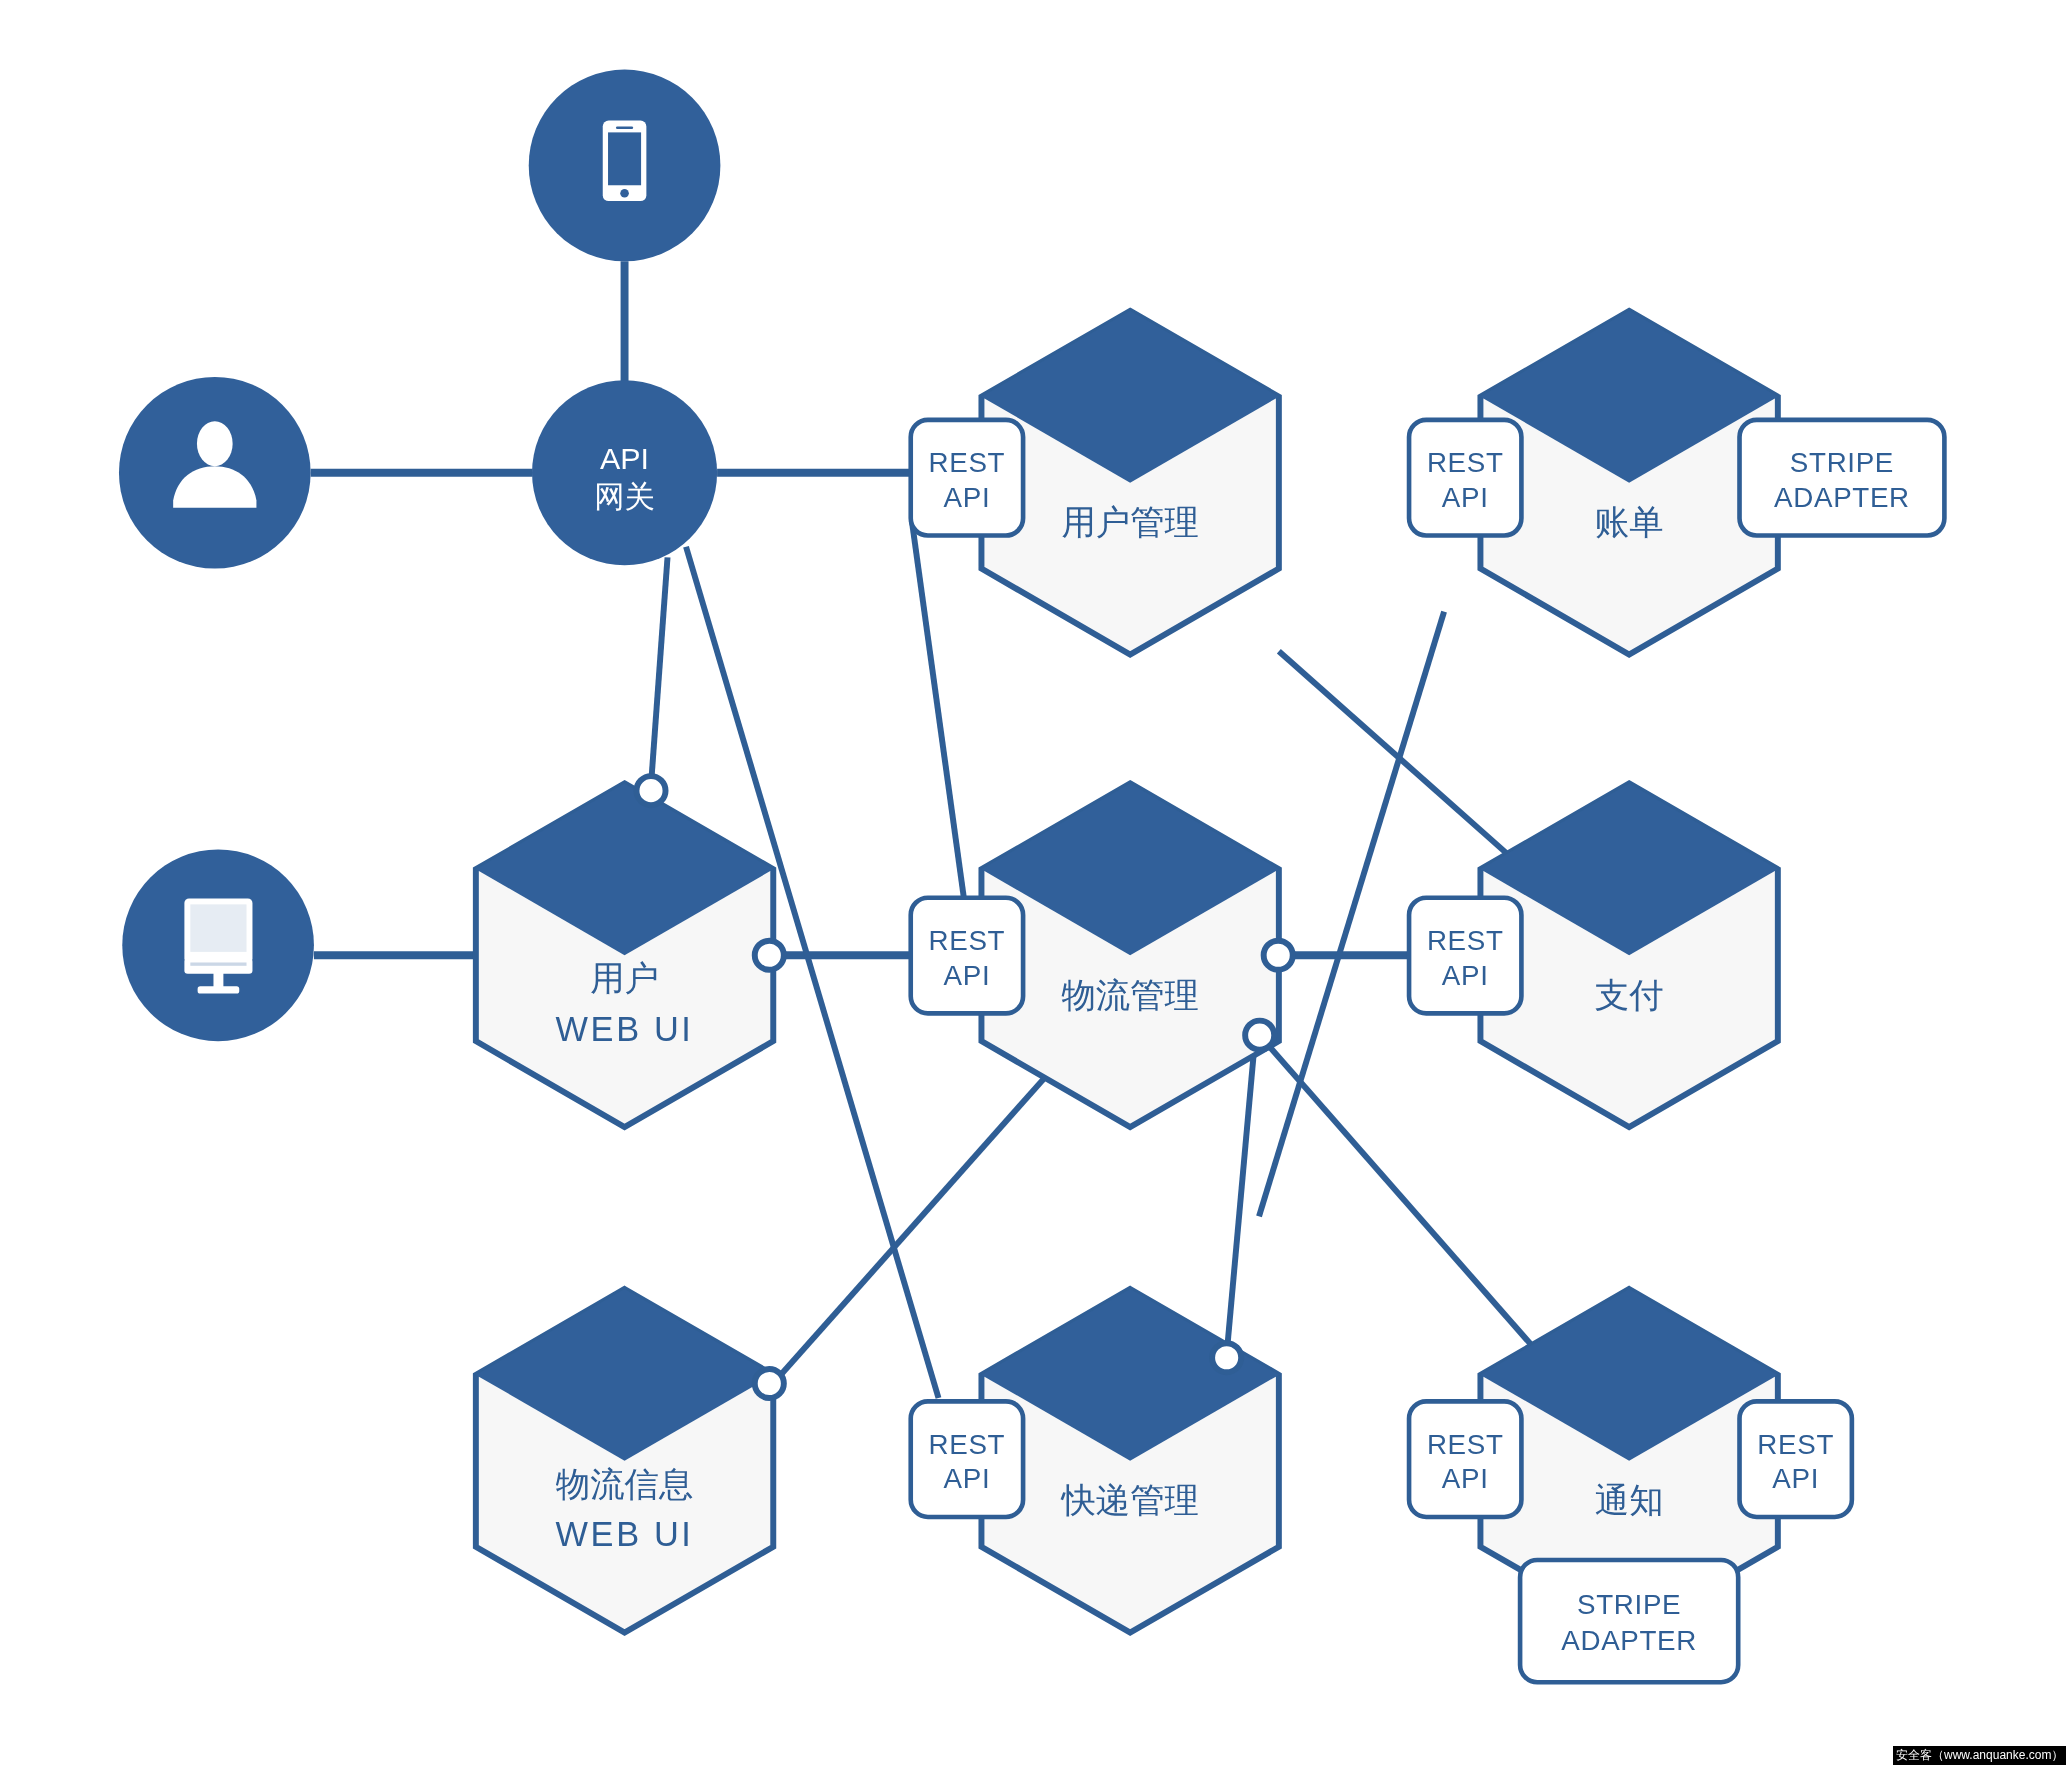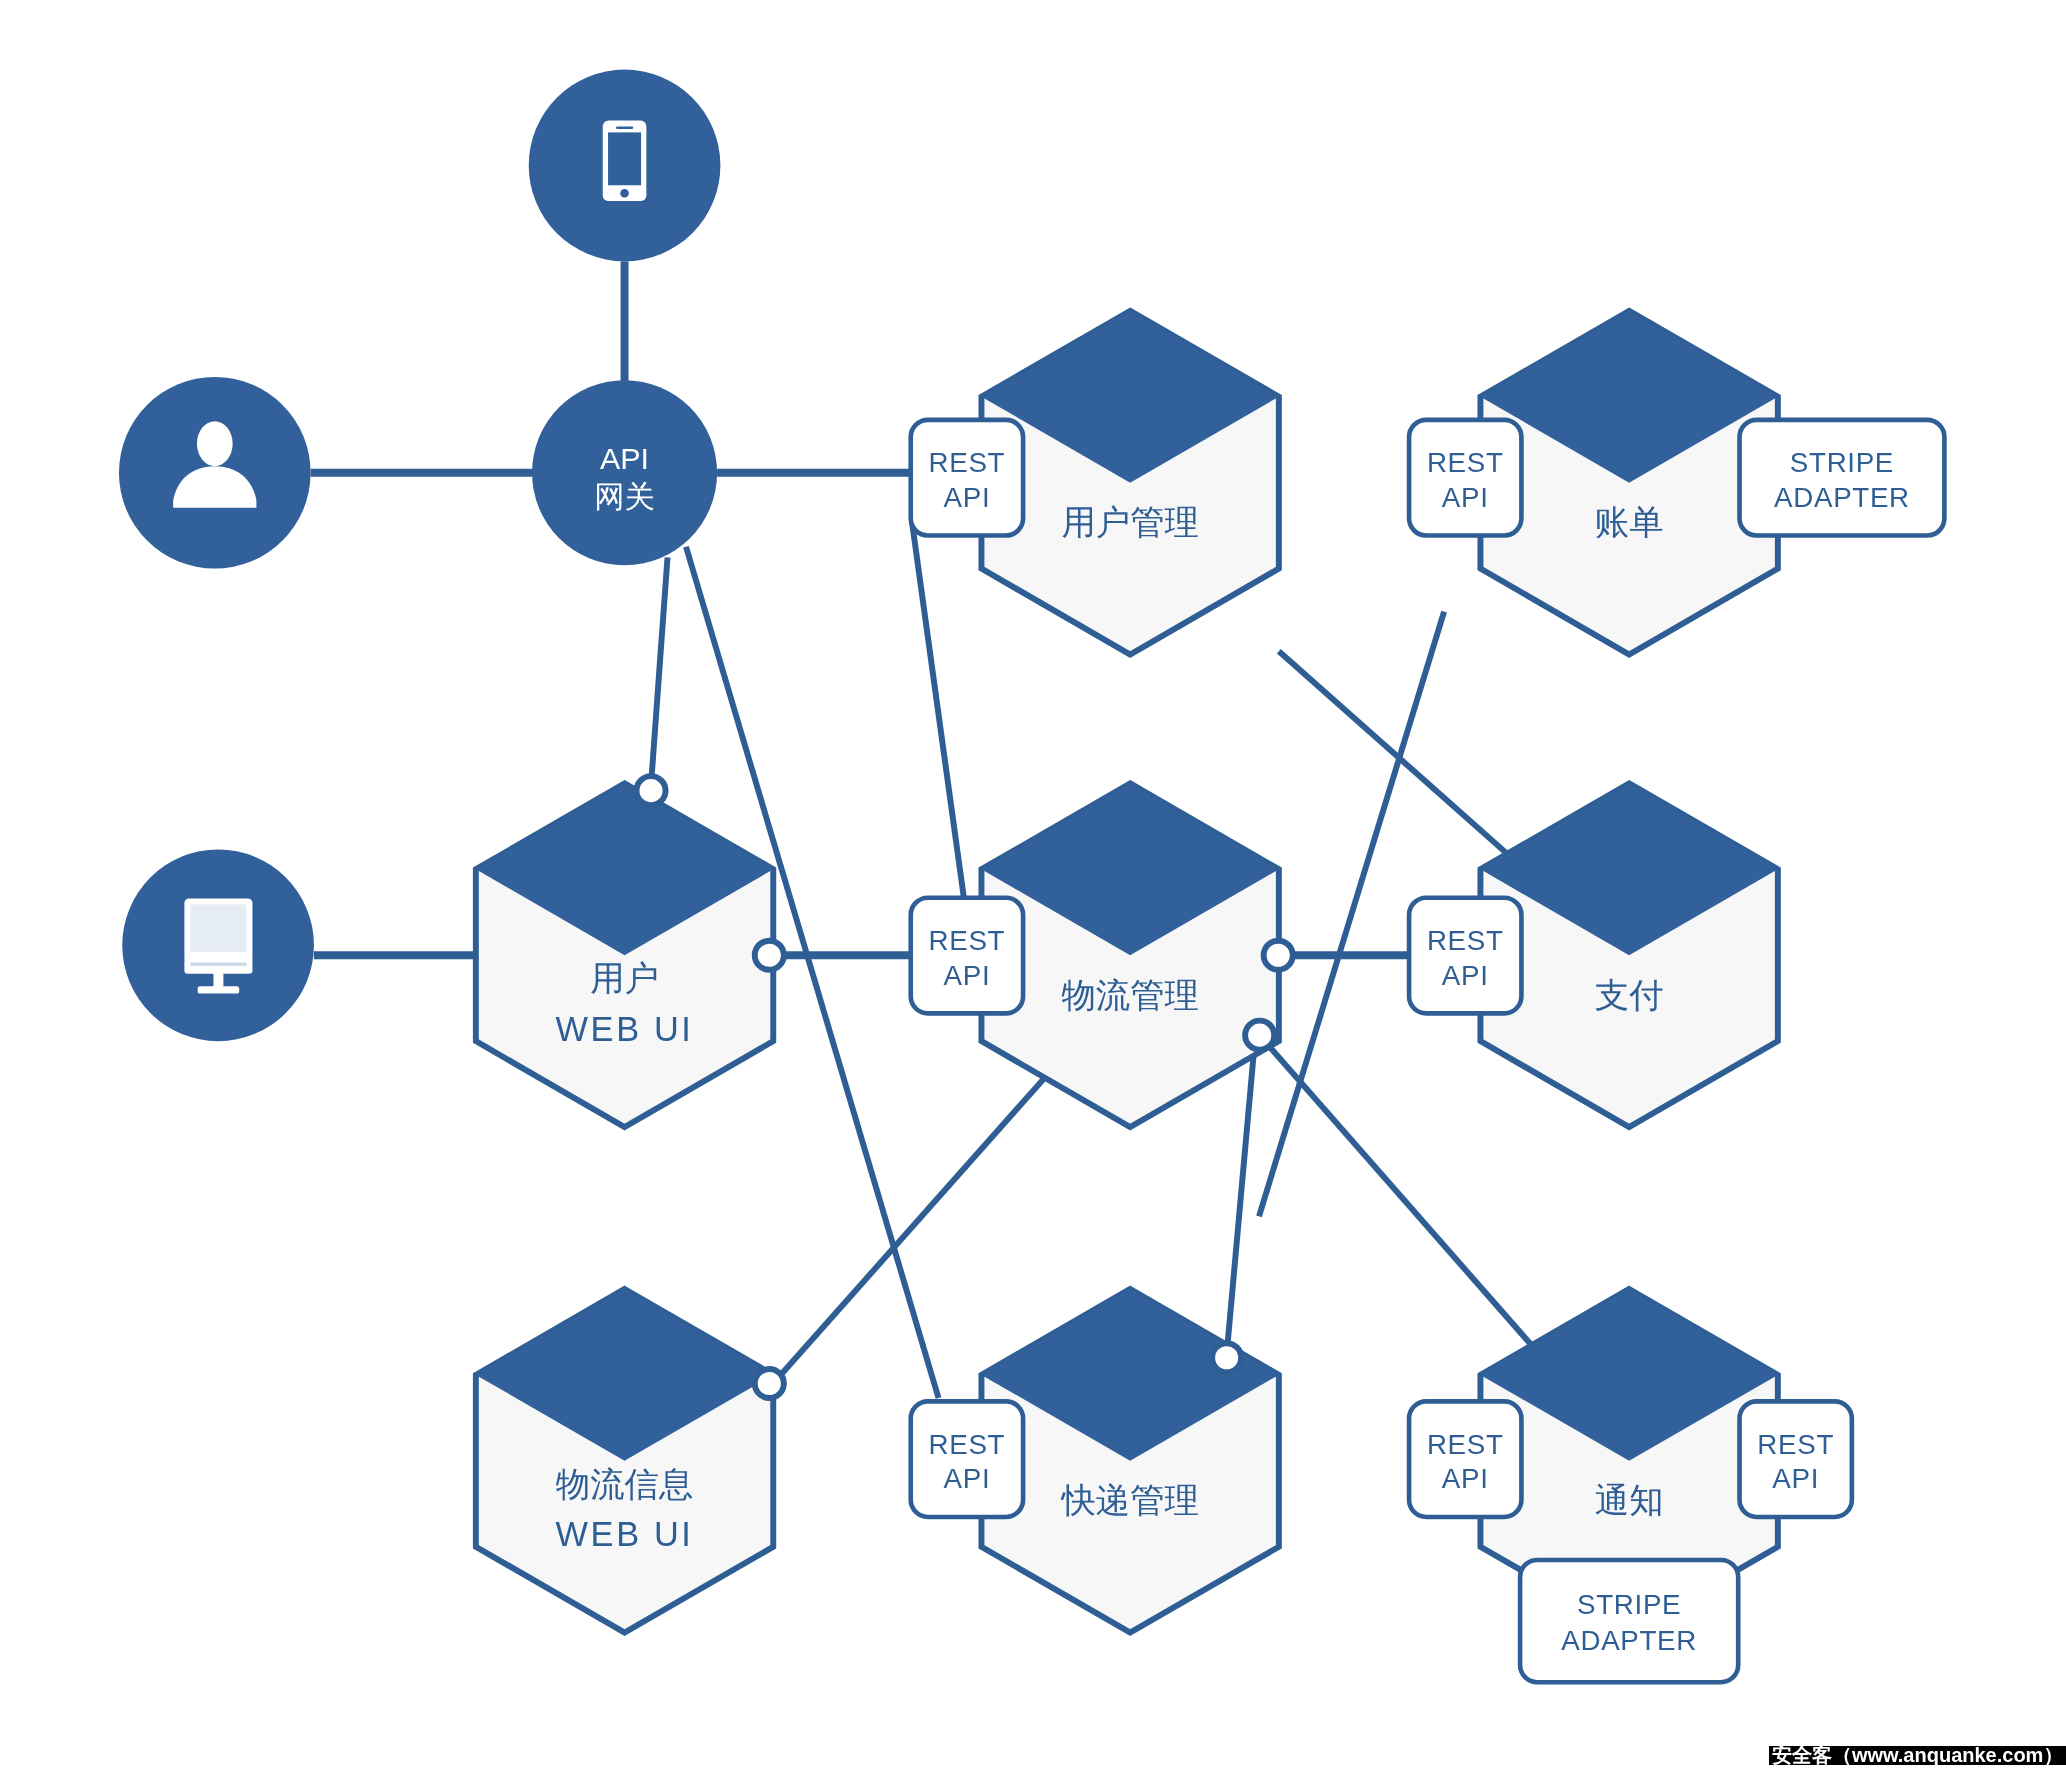--- a/index.html
+++ b/index.html
@@ -64,26 +64,25 @@
     dominant-baseline: central;
   }
 
   #watermark {
     position: absolute;
     right: 0px;
     bottom: 4px;
     background: #000000;
     color: #ffffff;
     font-family: "Liberation Sans", "DejaVu Sans", sans-serif;
-    font-size: 20px;
+    font-size: 12px;
     line-height: 17px;
     padding: 0.7px 2.6px 1.3px 2.6px;
     white-space: nowrap;
     letter-spacing: 0px;
-    font-weight: bold;
   }
 </style>
 </head>
 <body>
 
 <div id="diagram-root">
 <svg width="2066" height="1769" viewBox="0 0 3126 2676" xmlns="http://www.w3.org/2000/svg">
 
   <rect x="0" y="0" width="3126" height="2676" fill="#ffffff"></rect>
 

